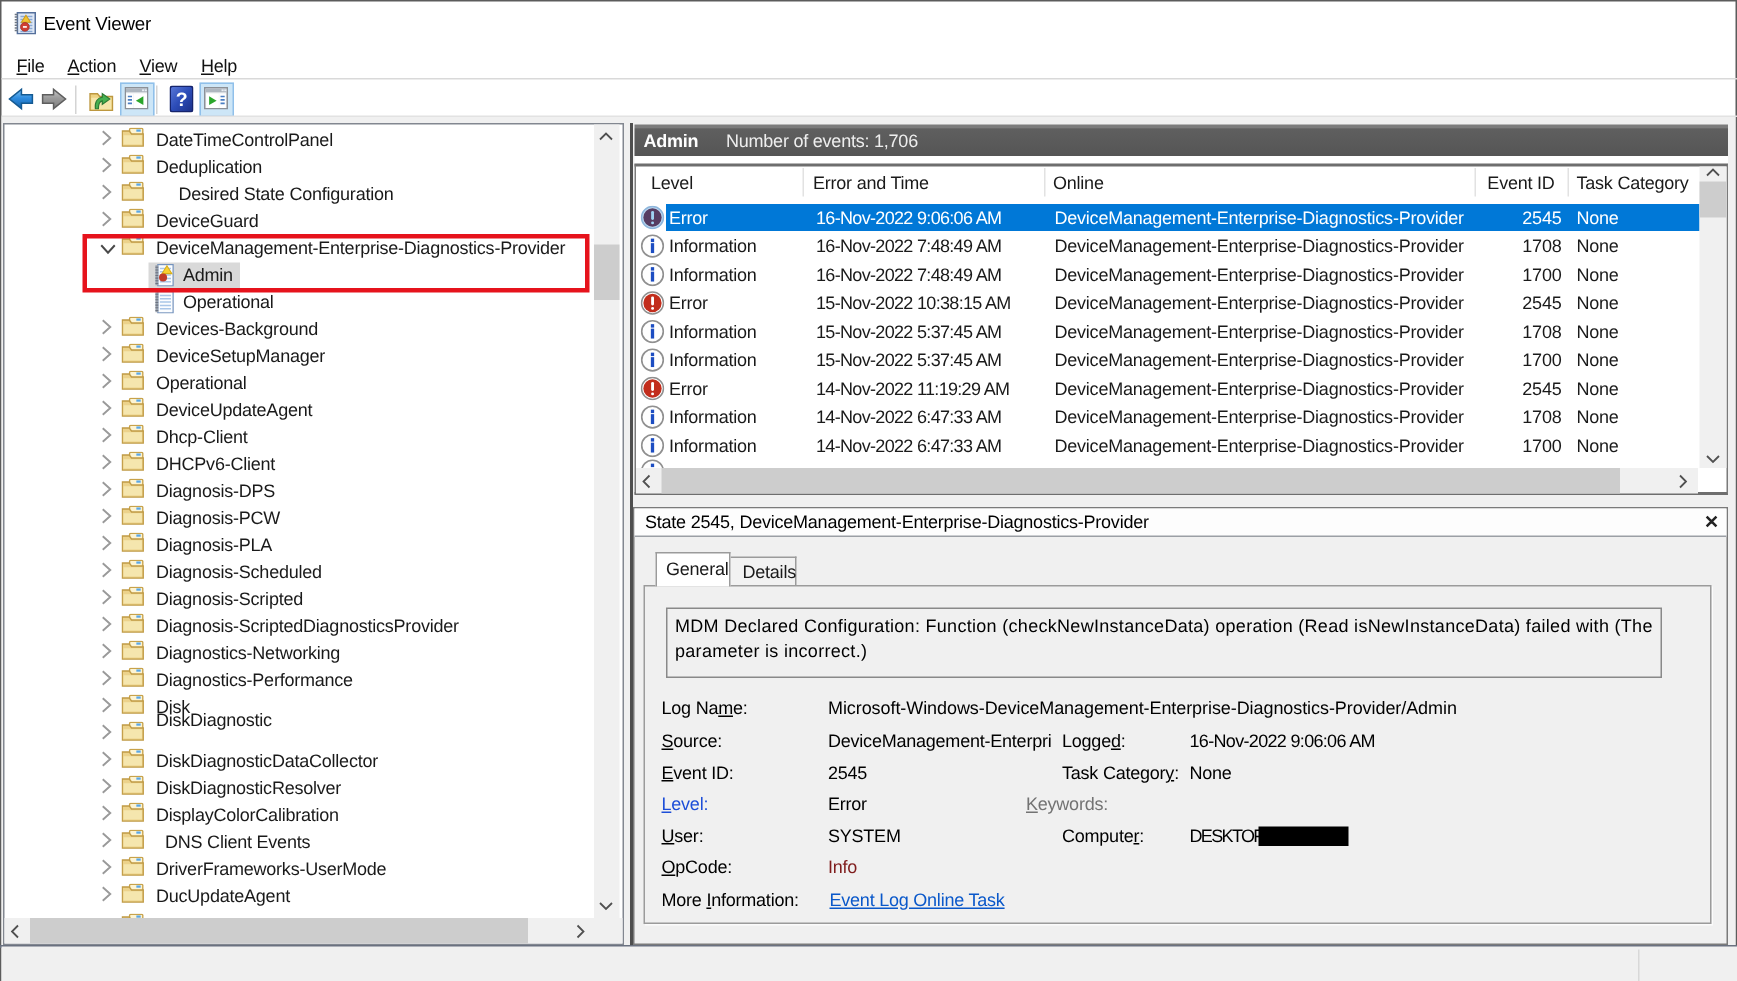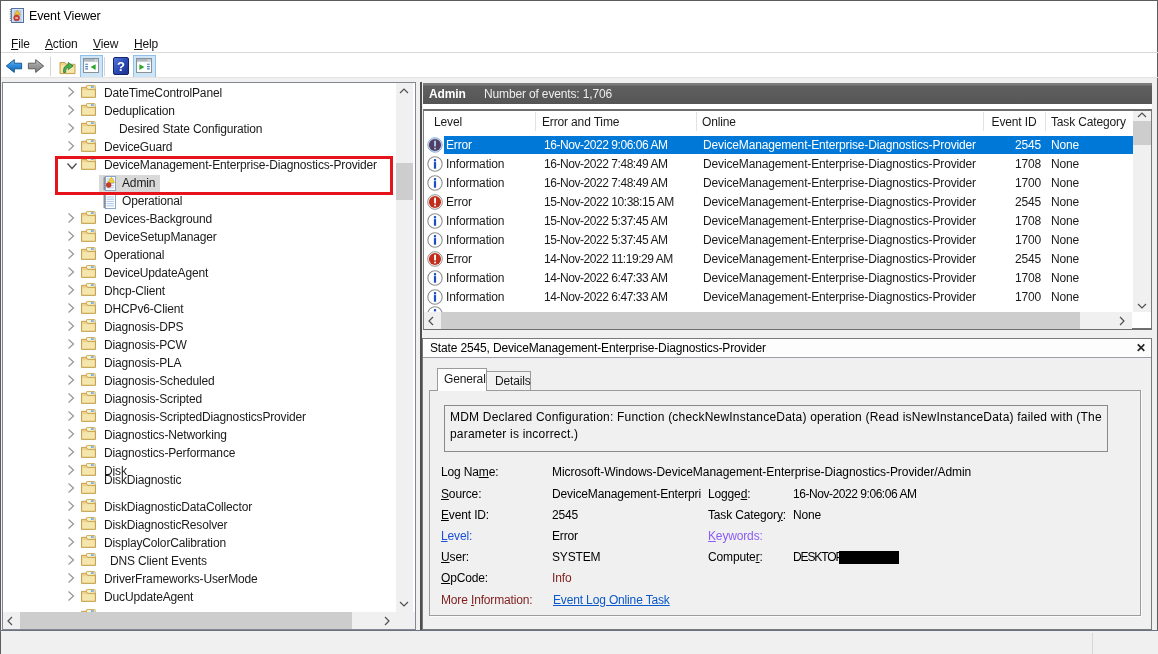--- a/index.html
+++ b/index.html
@@ -478,24 +478,24 @@
 <div class="t" style="left:441px;top:487px;color:#000"><span class="u">S</span>ource:</div>
 <div class="t" style="left:552px;top:487px;color:#000">DeviceManagement-Enterpri</div>
 <div class="t" style="left:708px;top:487px;color:#000">Logge<span class="u">d</span>:</div>
 <div class="t" style="left:793px;top:487px;color:#000"><span style="letter-spacing:-0.45px">16-Nov-2022 9:06:06 AM</span></div>
 <div class="t" style="left:441px;top:508px;color:#000"><span class="u">E</span>vent ID:</div>
 <div class="t" style="left:552px;top:508px;color:#000">2545</div>
 <div class="t" style="left:708px;top:508px;color:#000">Task Categor<span class="u">y</span>:</div>
 <div class="t" style="left:793px;top:508px;color:#000">None</div>
 <div class="t" style="left:441px;top:529px;color:#1d4ed8"><span class="u">L</span>evel:</div>
 <div class="t" style="left:552px;top:529px;color:#000">Error</div>
-<div class="t" style="left:708px;top:529px;color:#8b5cf6"><span class="u">K</span>eywords:</div>
+<div class="t" style="left:684px;top:529px;color:#737373"><span class="u">K</span>eywords:</div>
 <div class="t" style="left:441px;top:550px;color:#000"><span class="u">U</span>ser:</div>
 <div class="t" style="left:552px;top:550px;color:#000">SYSTEM</div>
 <div class="t" style="left:708px;top:550px;color:#000">Compute<span class="u">r</span>:</div>
 <div class="t" style="left:793px;top:550px;color:#000"><span style="letter-spacing:-1.1px">DESKTOP-</span></div>
 <div class="t" style="left:441px;top:571px;color:#000"><span class="u">O</span>pCode:</div>
 <div class="t" style="left:552px;top:571px;color:#7f1d1d">Info</div>
-<div class="t" style="left:441px;top:593px;color:#7f1d1d">More <span class="u">I</span>nformation:</div>
+<div class="t" style="left:441px;top:593px;color:#000000">More <span class="u">I</span>nformation:</div>
 <div class="a" style="left:839px;top:551px;width:60px;height:13px;background:#000"></div>
 <div class="t" style="left:553px;top:593px;color:#0a58ca;text-decoration:underline">Event Log Online Task</div>
 <div class="a" style="left:0;top:630px;width:1158px;height:1.5px;background:#6a7180"></div>
 <div class="a" style="left:1px;top:631px;width:1157px;height:23px;background:#f0f0f0"></div>
 <div class="a" style="left:1092px;top:633px;width:1px;height:21px;background:#d8d8d8"></div>
 </body></html>

